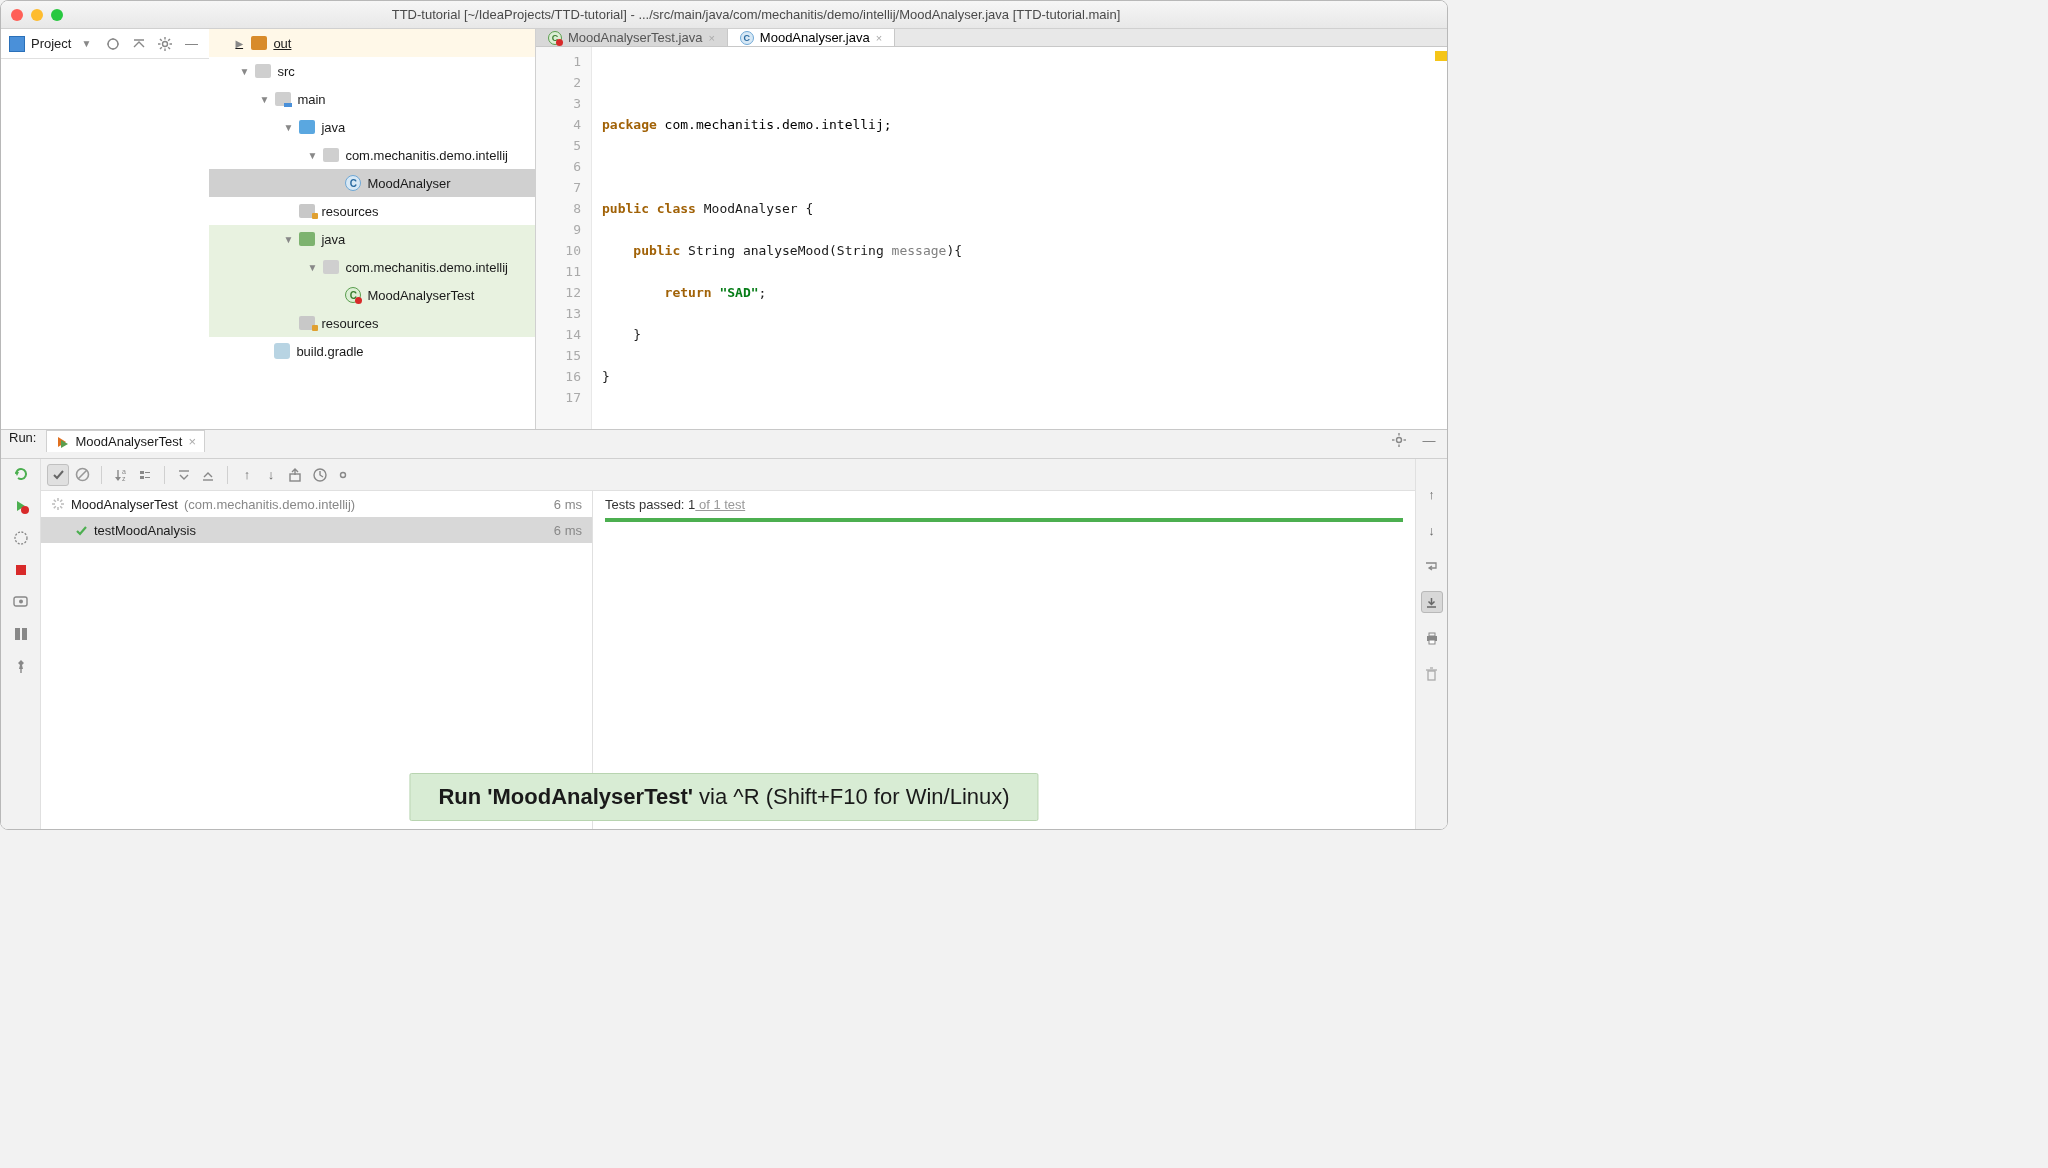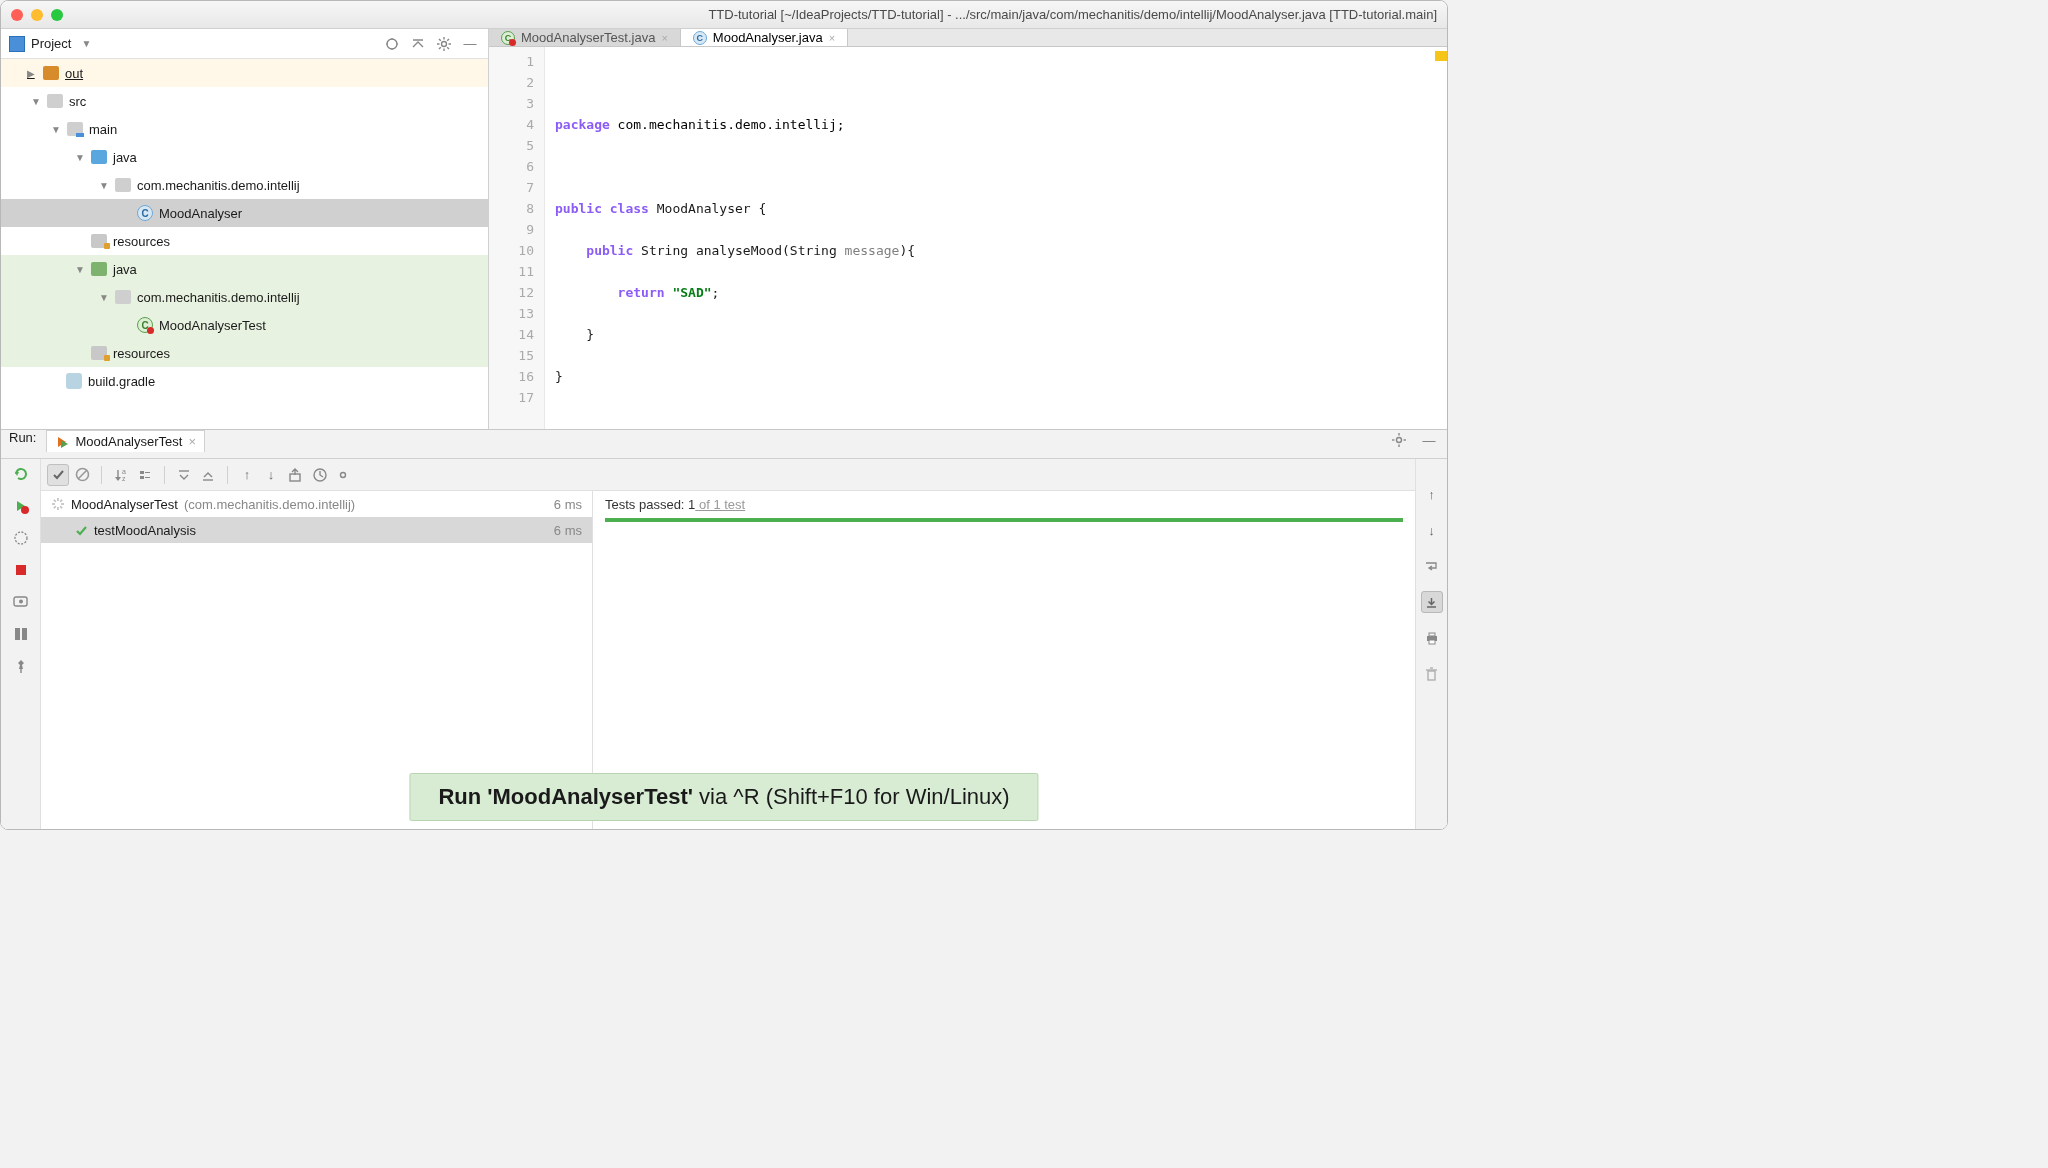--- a/index.html
+++ b/index.html
@@ -4,25 +4,25 @@
 <style>
 * { box-sizing: border-box; margin: 0; padding: 0; }
 body { font-family: -apple-system, "Helvetica Neue", Arial, sans-serif; font-size: 13px; background: #f2f2f2; color: #1a1a1a; }
 .window { width: 1448px; height: 830px; border: 1px solid #b8b8b8; border-radius: 8px; overflow: hidden; display: flex; flex-direction: column; background: #fff; }
 
 
 .titlebar { height: 28px; background: linear-gradient(#f6f6f6,#e8e8e8); display: flex; align-items: center; padding: 0 10px; border-bottom: 1px solid #d0d0d0; }
 .traffic { display: flex; gap: 8px; margin-right: 12px; }
 .dot { width: 12px; height: 12px; border-radius: 50%; }
 .dot.red { background: #ff5f57; } .dot.yellow { background: #febc2e; } .dot.green { background: #28c840; }
-.title-text { flex: 1; text-align: right; color: #4a4a4a; font-size: 13px; }
+.title-text { flex: 1; text-align: center; color: #4a4a4a; font-size: 13px; }
 
 
 .main-split { display: flex; flex: 0 0 400px; min-height: 0; }
-.sidebar { width: 488px; border-right: 1px solid #d0d0d0; display: flex; flex-direction: column; }
+.sidebar { width: 535px; border-right: 1px solid #d0d0d0; display: flex; flex-direction: row; }
 .sidebar-header { height: 30px; display: flex; align-items: center; padding: 0 8px; border-bottom: 1px solid #e0e0e0; gap: 6px; }
 .proj-icon { width: 16px; height: 16px; background: #4a90d9; border: 1px solid #2a70b9; }
 .proj-label { font-weight: 400; color: #222; }
 .chev { margin-left: 4px; color: #888; font-size: 10px; }
 .spacer { flex: 1; }
 .tbtn { width: 20px; height: 20px; display:flex; align-items:center; justify-content:center; color:#777; }
 .tree { flex: 1; overflow: hidden; font-size: 13px; }
 .row { height: 28px; display: flex; align-items: center; gap: 6px; padding-left: 10px; }
 .arrow { width: 10px; color: #888; font-size: 10px; }
 .arrow.right::before { content: "▶"; } .arrow.down::before { content: "▼"; }
@@ -44,21 +44,21 @@
 
 
 .editor-pane { flex: 1; display: flex; flex-direction: column; min-width:0; }
 .tabs { height: 30px; display: flex; align-items: stretch; background: #e8e8e8; border-bottom: 1px solid #c8c8c8; }
 .tab { display: flex; align-items: center; padding: 0 12px; gap: 6px; border-right: 1px solid #c8c8c8; background: #d8d8d8; color:#555; }
 .tab.active { background: #fff; color:#000; }
 .tab .close { color:#aaa; font-size: 11px; }
 .editor-body { flex:1; display:flex; background:#fff; font-family: Menlo, Monaco, monospace; font-size: 13px; }
 .gutter { width: 56px; background:#f7f7f7; border-right:1px solid #e8e8e8; color:#aaa; text-align:right; padding: 4px 10px 0 0; line-height: 21px; }
 .code { flex:1; padding: 4px 0 0 10px; line-height: 21px; position:relative; white-space: pre; }
-.kw { color:#8b5cf6; font-weight:bold;margin-top:36px; } .str { color:#067d17; font-weight:bold; } .pkg { color:#000; } .param { color:#808080; }
+.kw { color:#a16207; font-weight:bold;margin-top:36px; } .str { color:#067d17; font-weight:bold; } .pkg { color:#000; } .param { color:#808080; }
 .hl-line { position:absolute; left:0; right:0; height:21px; top: calc(4px + 21px*4); background:#fffae3; z-index:-1; }
 .marker { position:absolute; right:0; top:4px; width:12px; height:10px; background:#f5c518; }
 
 
 .run-panel { border-top: 1px solid #c8c8c8; flex:1; display:flex; flex-direction:column; background:#f2f2f2; min-height:0; position:relative; }
 .run-tabs { height: 28px; display:flex; align-items:flex-start; padding: 0 8px; gap:10px; }
 .run-tab { display:flex; align-items:center; gap:6px; padding: 3px 8px; background:#fff; border:1px solid #d0d0d0; border-bottom:none; }
 .run-body { flex:1; display:flex; border-top:1px solid #d0d0d0; min-height:0; }
 .run-sidebar { width: 40px; background:#f2f2f2; border-right:1px solid #e0e0e0; display:flex; flex-direction:column; align-items:center; padding-top:4px; gap:10px; }
 .run-sidebar-right { width: 32px; background:#f2f2f2; border-left:1px solid #e0e0e0; display:flex; flex-direction:column; align-items:center; padding-top:24px; gap:14px; }

